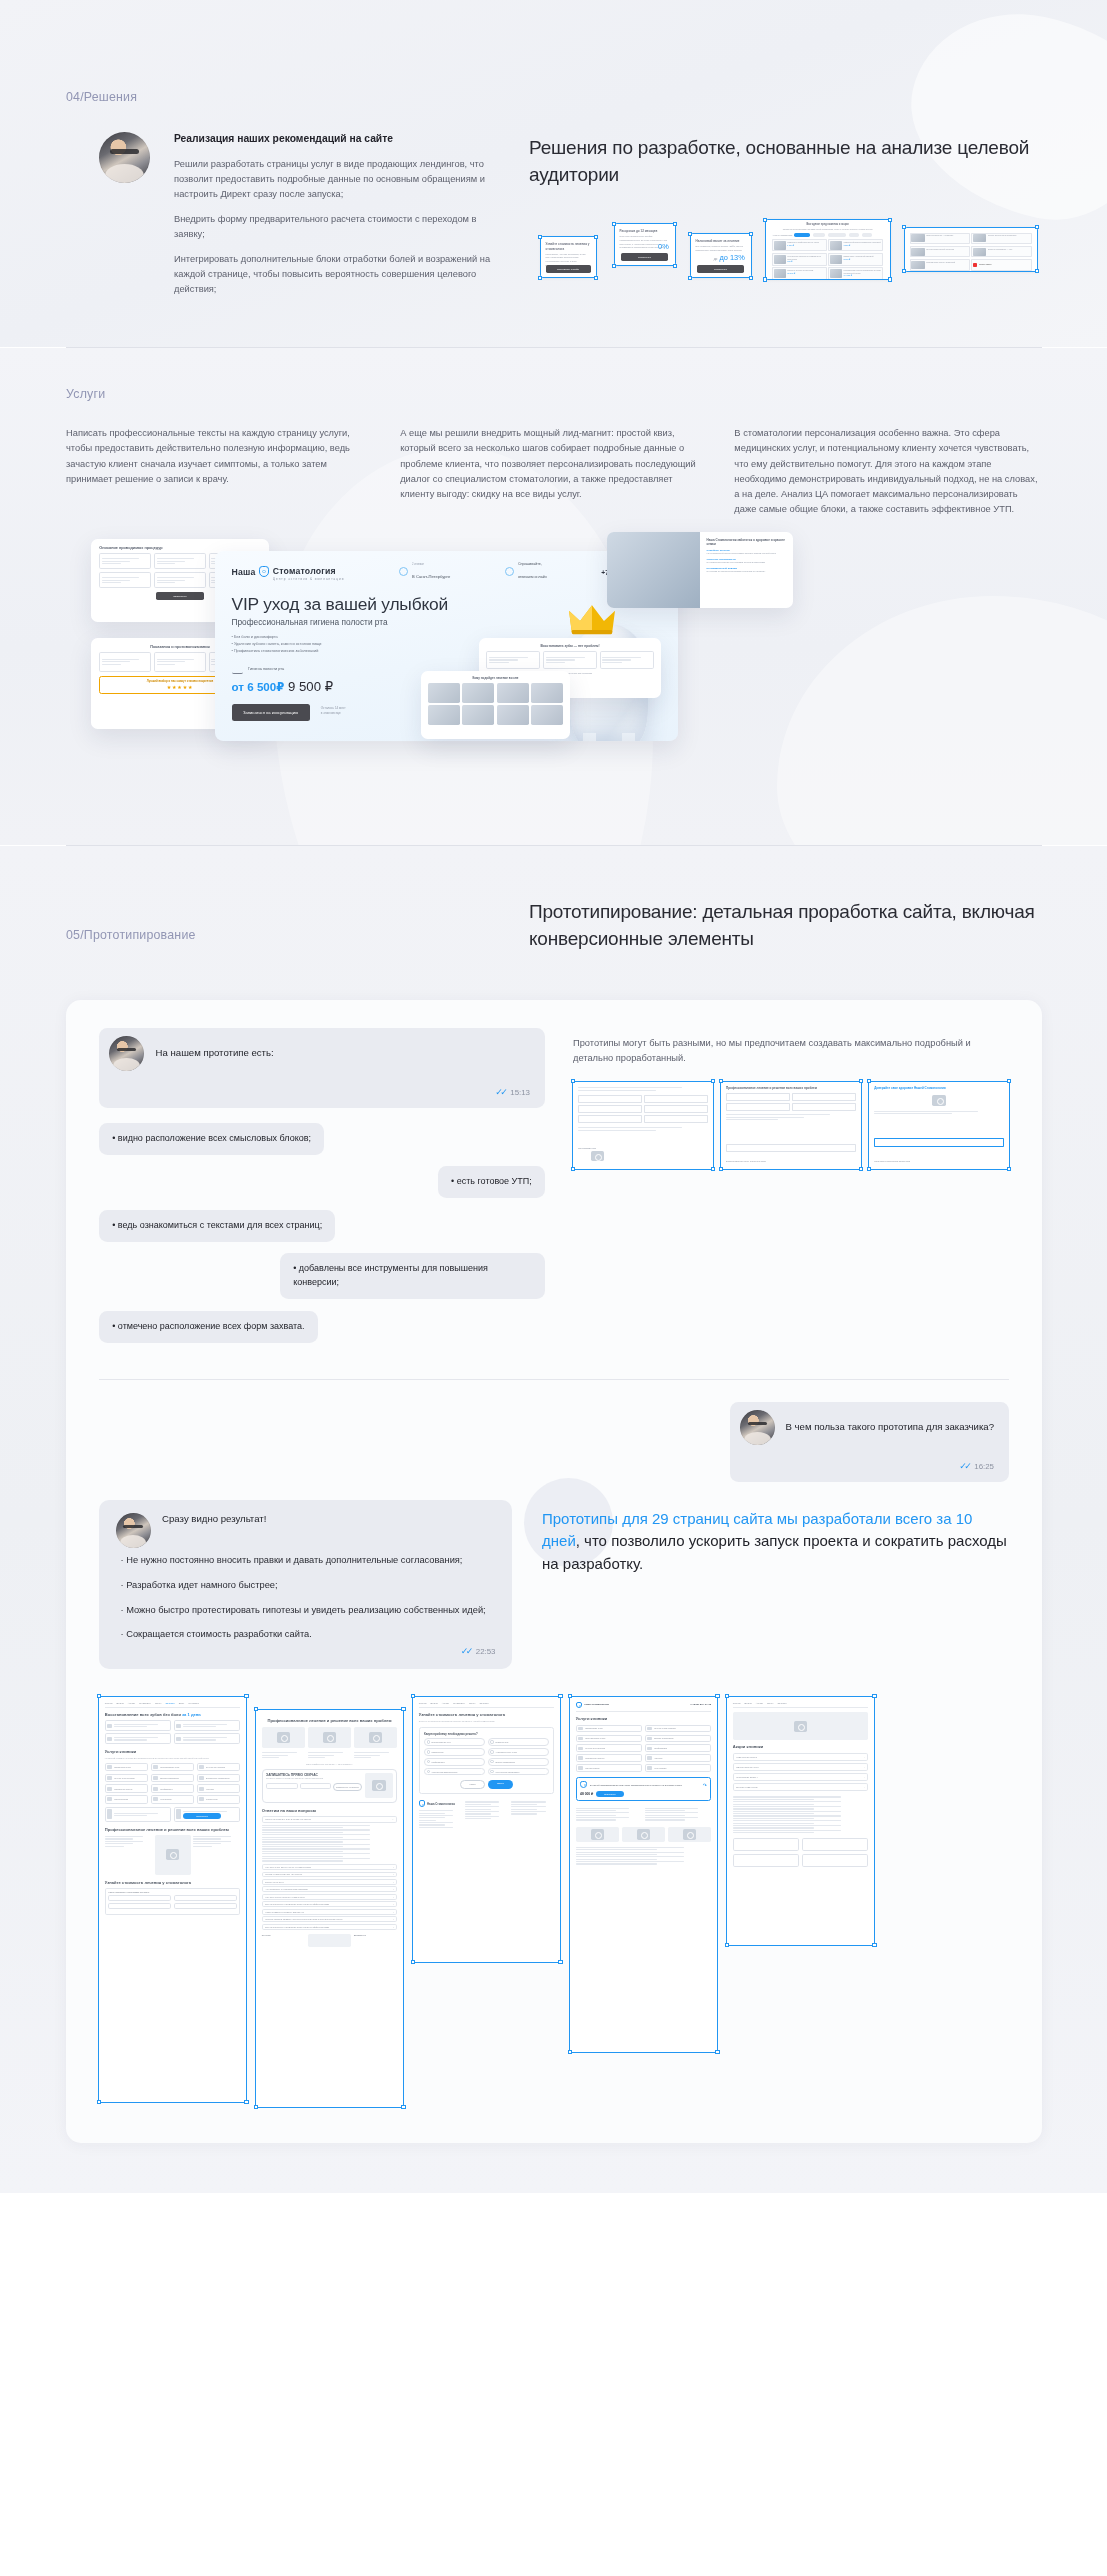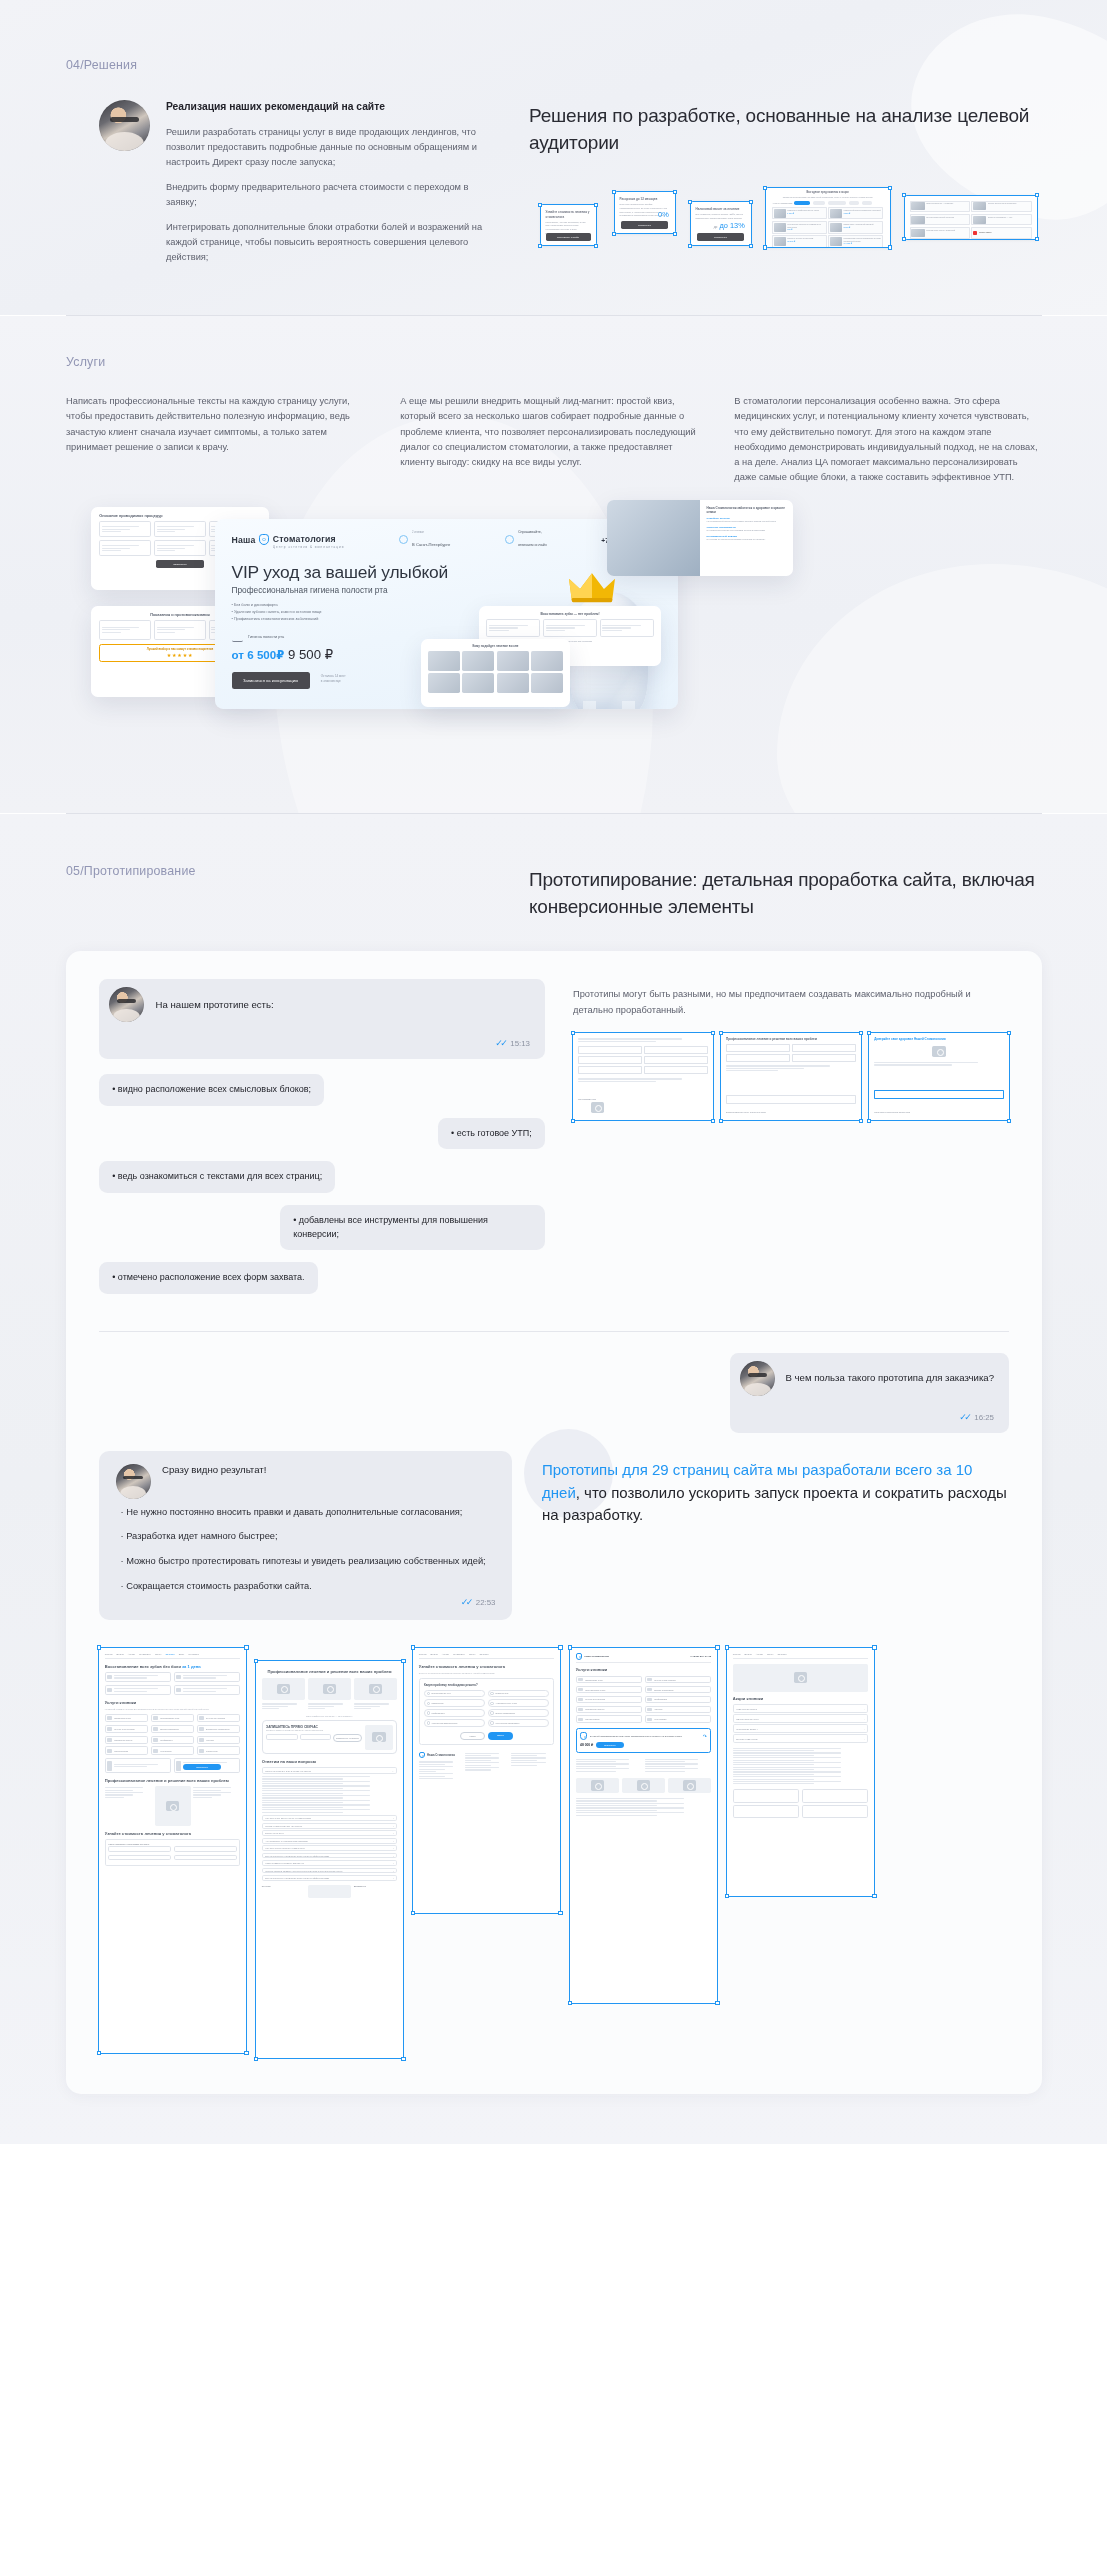--- a/index.html
+++ b/index.html
@@ -27,26 +27,26 @@
   }
   .blob-a { width: 248px; height: 198px; right: -50px; top: 16.5px; border-radius: 46% 54% 40% 60% / 50% 40% 60% 50%; transform: rotate(12deg); }
   .blob-b { width: 430px; height: 347px; right: -99px; top: 248px; border-radius: 50% 50% 42% 58% / 55% 45% 55% 45%; background: rgba(255,255,255,.4);}
   .blob-c { width: 380px; height: 579px; left: 273px; top: 99px; border-radius: 48% 52% 45% 55% / 40% 50% 50% 60%; background: rgba(255,255,255,.35); }
 
   .inner { width: 976px; margin: 0 auto; position: relative; z-index: 2; }
 
   
   .eyebrow {
     font-size: 12.4px; letter-spacing: 0.2px; color: #9296b4;
-    font-weight: 400; margin-bottom: 28px;
+    font-weight: 400; margin-bottom: 28px; margin-top: 32px;
   }
 
   
   .cols { display: flex; align-items: flex-start; gap: 33px; }
-  .col-left { width: 430px; display: flex; gap: 16px; padding-left: 33px; }
+  .col-left { width: 430px; display: flex; gap: 24px; padding-left: 33px; }
   .col-right { flex: 1; padding-top: 3.3px; }
 
   .avatar {
     width: 51px; height: 51px; border-radius: 50%; flex: 0 0 51px;
     background:
       radial-gradient(circle at 38% 30%, #e6c6a8 0 16%, transparent 17%),
       linear-gradient(150deg,#3a3a40 0%,#6b6b71 32%,#cfc6bd 52%,#8d8d93 70%,#2e2e33 100%);
     box-shadow: inset 0 0 0 0.8px rgba(0,0,0,.08);
     position: relative; overflow: hidden;
   }

